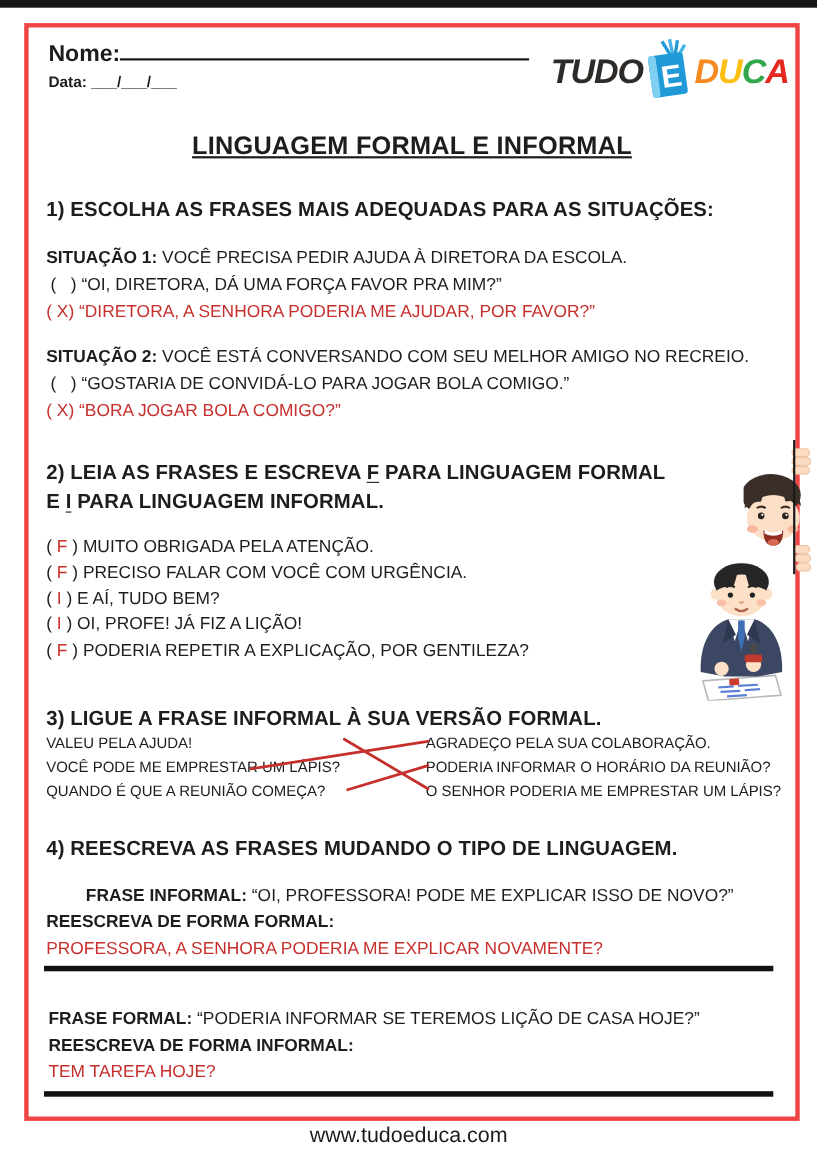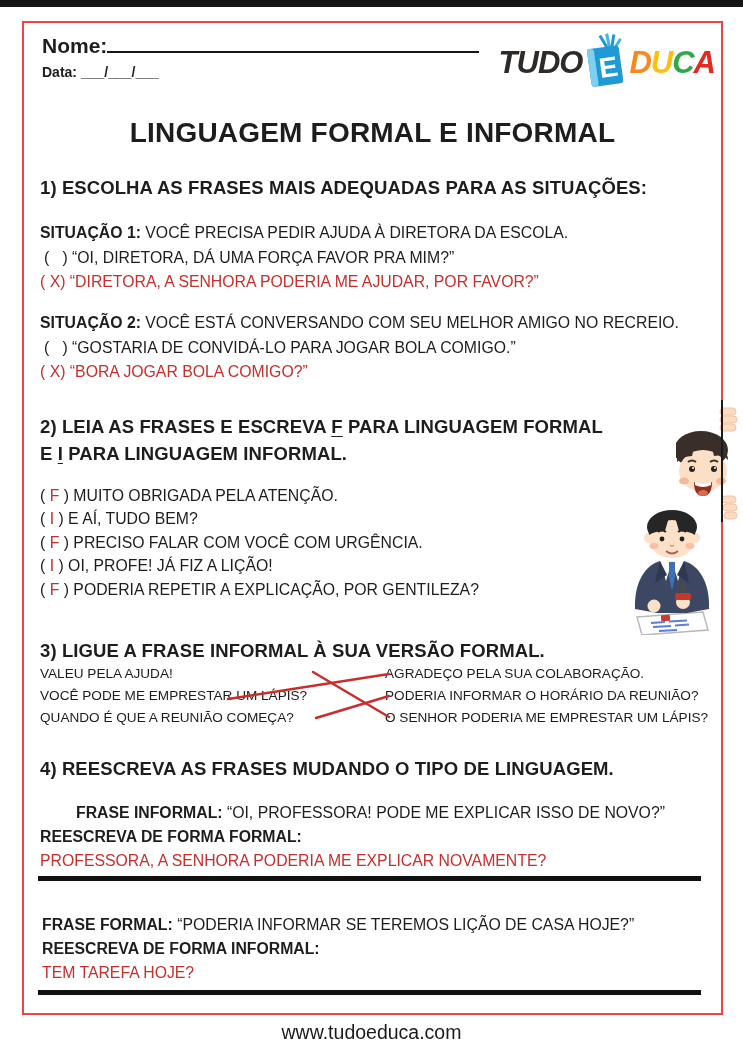--- a/index.html
+++ b/index.html
@@ -3,33 +3,33 @@
 <meta charset="utf-8">
 <style>
   html,body{margin:0;padding:0;}
   body{
     width:743px;height:1050px;position:relative;background:#ffffff;
     font-family:"Liberation Sans","DejaVu Sans",sans-serif;
     color:#1d1d1d;overflow:hidden;
   }
   .abs{position:absolute;}
   #top-bar{left:0;top:0;width:743px;height:7px;background:#161616;}
-  #page-box{left:22px;top:21px;width:697px;height:990px;border:2px solid #ef4444;background:#fff;}
+  #page-box{left:22px;top:21px;width:697px;height:990px;border:4px solid #ef4444;background:#fff;}
   
   #nome-row{left:18px;top:11px;font-size:21px;font-weight:bold;white-space:pre;}
   .blank-line{display:inline-block;width:372px;border-bottom:2px solid #161616;height:17px;vertical-align:baseline;}
   #data-row{left:18px;top:41px;font-size:14px;font-weight:bold;white-space:pre;}
   
   #logo{top:10px;right:6px;display:flex;align-items:center;}
   .logo-word{font-size:31px;font-weight:800;letter-spacing:-1px;line-height:1;font-style:italic;}
   .lg-tudo{color:#2d2a27;}
   .lg-d{color:#f6891f;} .lg-u{color:#fdc012;} .lg-c{color:#31a84b;} .lg-a{color:#e52820;}
   #logo svg{margin:0 -3px 0 -2px;}
   
-  #worksheet-title{left:0;top:94px;width:697px;text-align:center;font-size:28px;font-weight:bold;letter-spacing:.2px;}
+  #worksheet-title{left:0;top:94px;width:697px;text-align:center;font-size:23px;font-weight:bold;letter-spacing:.2px;text-decoration:underline;}
   .sec-heading{font-size:18.5px;font-weight:bold;letter-spacing:.1px;}
   #s1-heading{left:16px;top:154px;}
   .line16{font-size:15.8px;white-space:pre-wrap;}
   .red{color:#c62f2c;}
   .bold{font-weight:bold;}
   #sit1-line{left:16px;top:201px;}
   #sit1-opt{left:20px;top:226px;}
   #sit1-ans{left:16px;top:250px;}
   #sit2-line{left:16px;top:291px;}
   #sit2-opt{left:20px;top:316px;}
@@ -99,22 +99,22 @@
   <div id="sit2-opt" class="abs line16">(   ) “GOSTARIA DE CONVIDÁ-LO PARA JOGAR BOLA COMIGO.”</div>
   <div id="sit2-ans" class="abs line16 red">( X) “BORA JOGAR BOLA COMIGO?”</div>
 
   <div id="s2-heading" class="abs sec-heading">
     <div><span>2) LEIA AS FRASES E ESCREVA </span><span class="ul">F</span><span> PARA LINGUAGEM FORMAL</span></div>
     <div><span>E </span><span class="ul">I</span><span> PARA LINGUAGEM INFORMAL.</span></div>
   </div>
 
   <div id="s2-list" class="abs">
     <div class="row"><span>( </span><span class="red">F</span><span> ) </span><span>MUITO OBRIGADA PELA ATENÇÃO.</span></div>
+    <div class="row"><span>( </span><span class="red">F</span><span> ) </span><span>PRECISO FALAR COM VOCÊ COM URGÊNCIA.</span></div>
     <div class="row"><span>( </span><span class="red">I</span><span> ) </span><span>E AÍ, TUDO BEM?</span></div>
-    <div class="row"><span>( </span><span class="red">F</span><span> ) </span><span>PRECISO FALAR COM VOCÊ COM URGÊNCIA.</span></div>
     <div class="row"><span>( </span><span class="red">I</span><span> ) </span><span>OI, PROFE! JÁ FIZ A LIÇÃO!</span></div>
     <div class="row"><span>( </span><span class="red">F</span><span> ) </span><span>PODERIA REPETIR A EXPLICAÇÃO, POR GENTILEZA?</span></div>
   </div>
 
   <div id="s3-heading" class="abs sec-heading">3) LIGUE A FRASE INFORMAL À SUA VERSÃO FORMAL.</div>
   <div id="s3-left" class="abs match-col">
     <div>VALEU PELA AJUDA!</div>
     <div>VOCÊ PODE ME EMPRESTAR UM LÁPIS?</div>
     <div>QUANDO É QUE A REUNIÃO COMEÇA?</div>
   </div>

